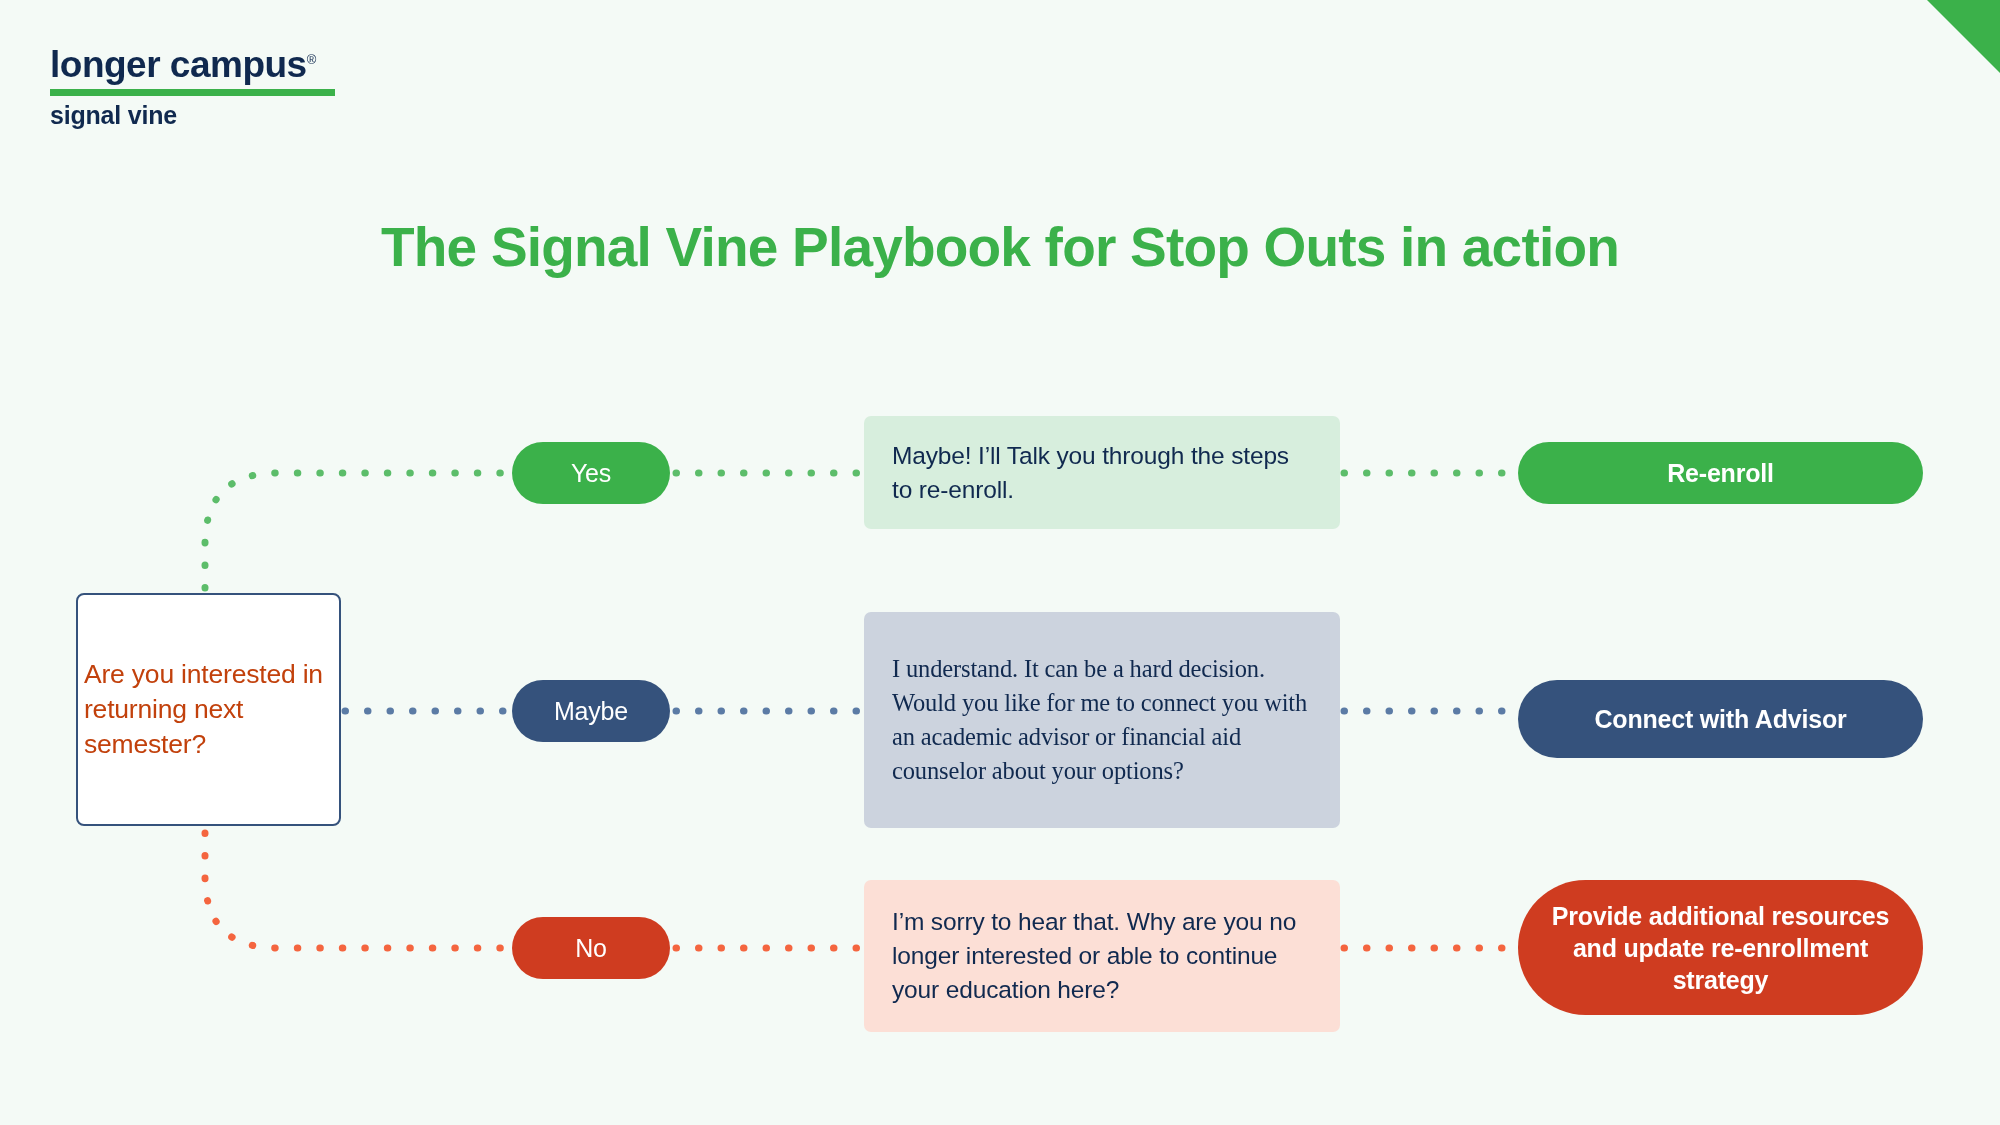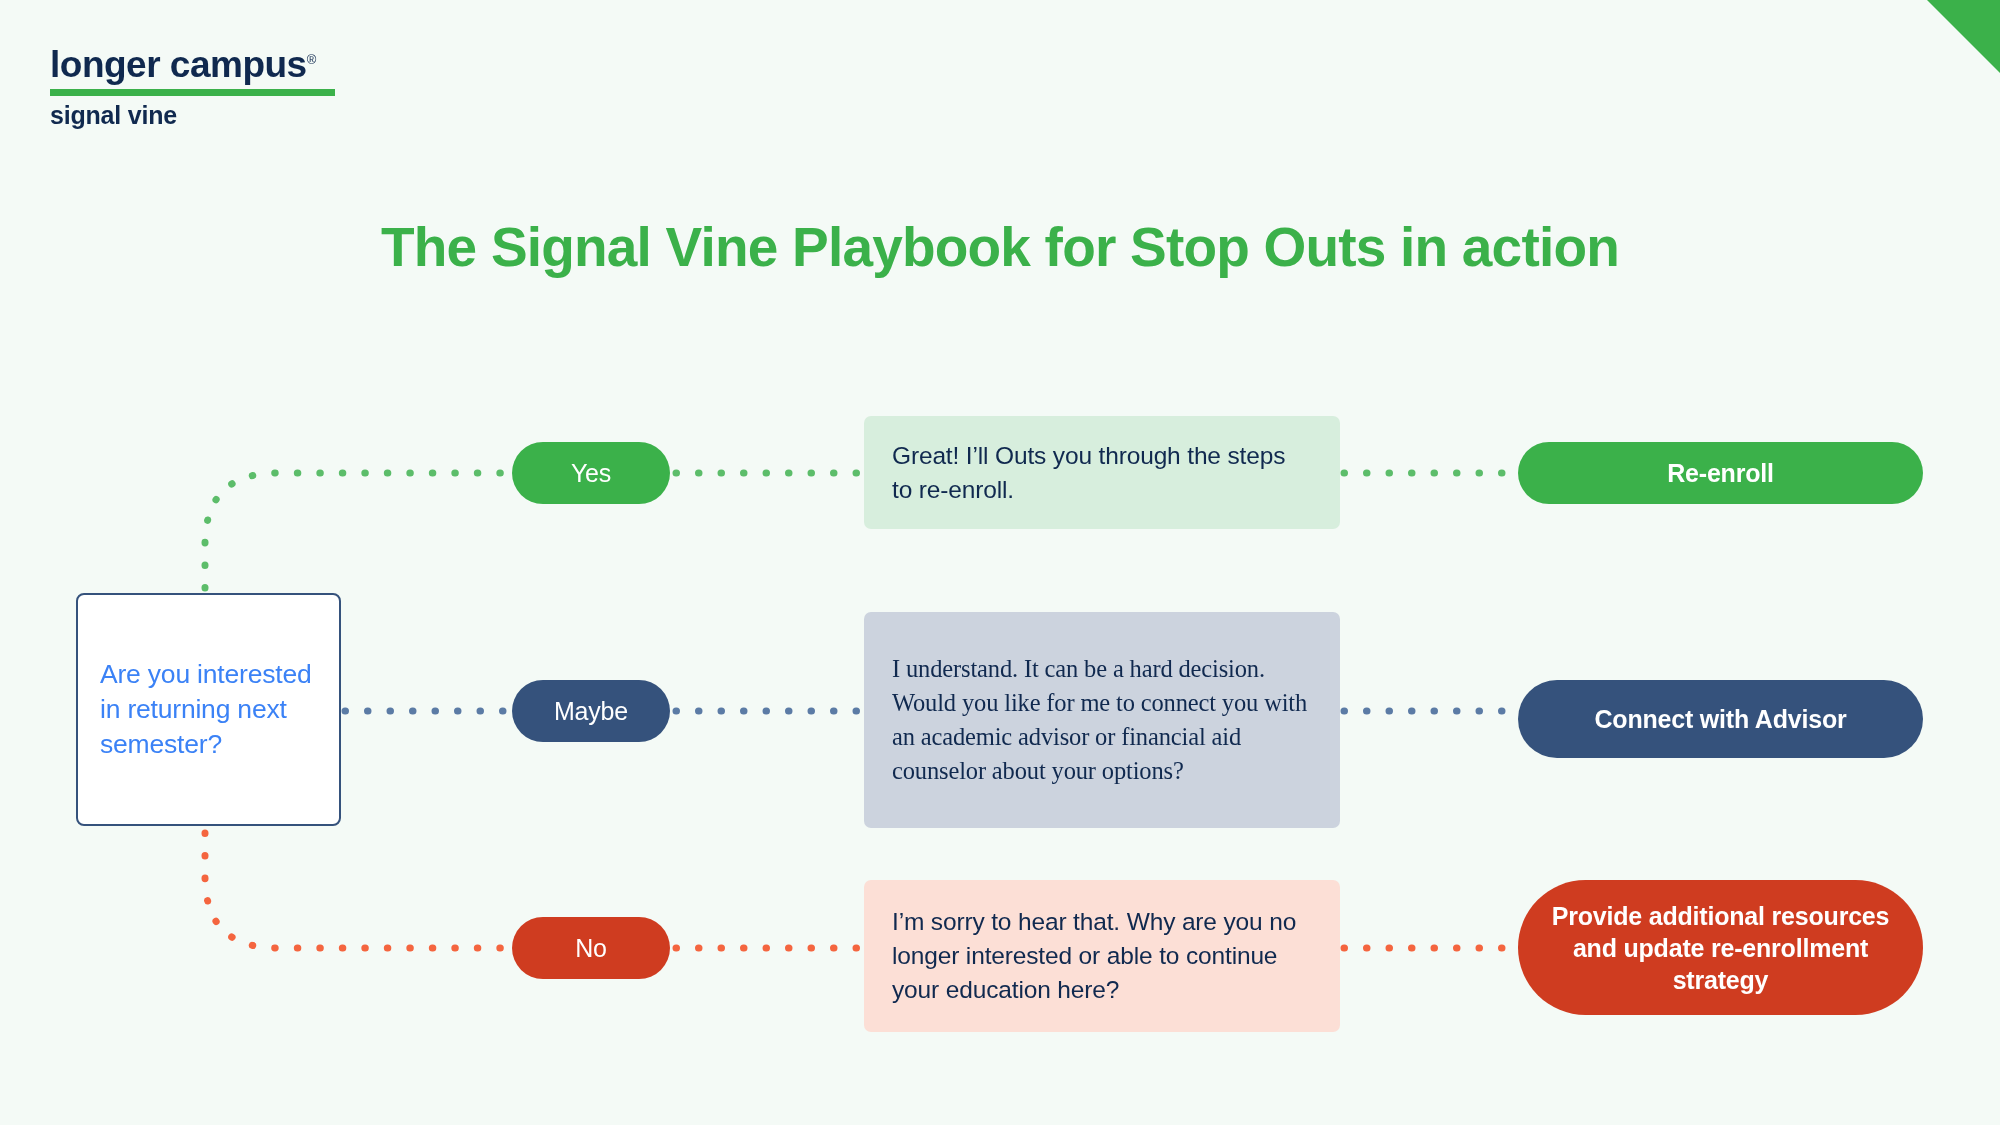--- a/index.html
+++ b/index.html
@@ -104,24 +104,24 @@
     width: 265px;
     height: 233px;
     background: #ffffff;
     border: 2.5px solid #35527c;
     border-radius: 8px;
     box-sizing: border-box;
     display: flex;
     align-items: center;
   }
   .decision-text {
-    padding: 0 22px;
+    padding: 0 6px;
     font-size: 26.5px;
     line-height: 1.32;
-    color: #3b82f6;
+    color: #c2410c;
     letter-spacing: -0.2px;
   }
 
   
   .pill {
     position: absolute;
     width: 158px;
     height: 62px;
     border-radius: 31px;
     display: flex;
@@ -213,21 +213,21 @@
       <path d="M 205 833 L 205 876 Q 205 948 277 948 L 506 948" fill="none" stroke="#f4653f" stroke-width="7" stroke-linecap="round" stroke-dasharray="0.5 22"></path>
       <path d="M 676 948 L 860 948" fill="none" stroke="#f4653f" stroke-width="7" stroke-linecap="round" stroke-dasharray="0.5 22"></path>
       <path d="M 1344 948 L 1514 948" fill="none" stroke="#f4653f" stroke-width="7" stroke-linecap="round" stroke-dasharray="0.5 22"></path>
     </svg>
 
     <div class="decision-box">
       <div class="decision-text">Are you interested in returning next semester?</div>
     </div>
 
     <div class="pill pill-yes">Yes</div>
-    <div class="msg msg-yes">Great! I’ll Outs you through the steps to re-enroll.</div>
+    <div class="msg msg-yes">Maybe! I’ll Talk you through the steps to re-enroll.</div>
     <div class="outcome outcome-reenroll">Re-enroll</div>
 
     <div class="pill pill-maybe">Maybe</div>
     <div class="msg msg-maybe">I understand. It can be a hard decision. Would you like for me to connect you with an academic advisor or financial aid counselor about your options?</div>
     <div class="outcome outcome-advisor">Connect with Advisor</div>
 
     <div class="pill pill-no">No</div>
     <div class="msg msg-no">I’m sorry to hear that. Why are you no longer interested or able to continue your education here?</div>
     <div class="outcome outcome-resources">Provide additional resources and update re-enrollment strategy</div>
 

